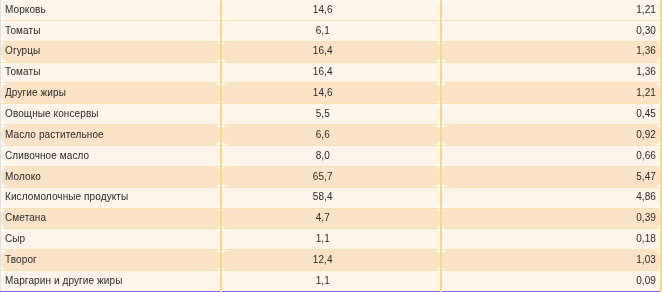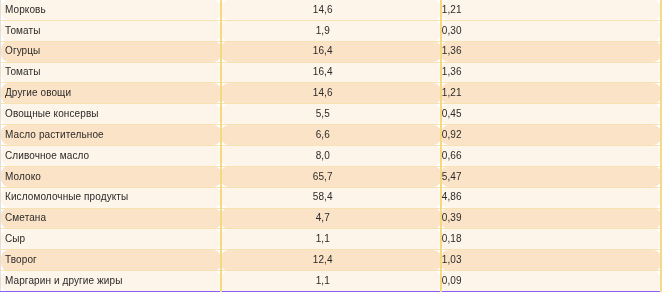--- a/index.html
+++ b/index.html
@@ -61,56 +61,56 @@
     border-right: 2px solid #f6d87f;
   }
 
   .cell-mid {
     text-align: center;
     padding-right: 16px !important;
     border-right: 2px solid #f6d87f;
   }
 
   .cell-right {
-    text-align: left;
+    text-align: right;
     padding-right: 4px !important;
   }
 </style>
 </head>
 <body>
 
 <table class="data-table">
   <colgroup>
     <col class="col-name">
     <col class="col-mid">
     <col class="col-right">
   </colgroup>
   <tbody>
       <tr class="row-odd">
         <td class="cell-name">Морковь</td>
         <td class="cell-mid">14,6</td>
         <td class="cell-right">1,21</td>
       </tr>
       <tr class="row-odd">
         <td class="cell-name">Томаты</td>
-        <td class="cell-mid">1,9</td>
+        <td class="cell-mid">6,1</td>
         <td class="cell-right">0,30</td>
       </tr>
       <tr class="row-even">
         <td class="cell-name">Огурцы</td>
         <td class="cell-mid">16,4</td>
         <td class="cell-right">1,36</td>
       </tr>
       <tr class="row-odd">
         <td class="cell-name">Томаты</td>
         <td class="cell-mid">16,4</td>
         <td class="cell-right">1,36</td>
       </tr>
       <tr class="row-even">
-        <td class="cell-name">Другие овощи</td>
+        <td class="cell-name">Другие жиры</td>
         <td class="cell-mid">14,6</td>
         <td class="cell-right">1,21</td>
       </tr>
       <tr class="row-odd">
         <td class="cell-name">Овощные консервы</td>
         <td class="cell-mid">5,5</td>
         <td class="cell-right">0,45</td>
       </tr>
       <tr class="row-even">
         <td class="cell-name">Масло растительное</td>

